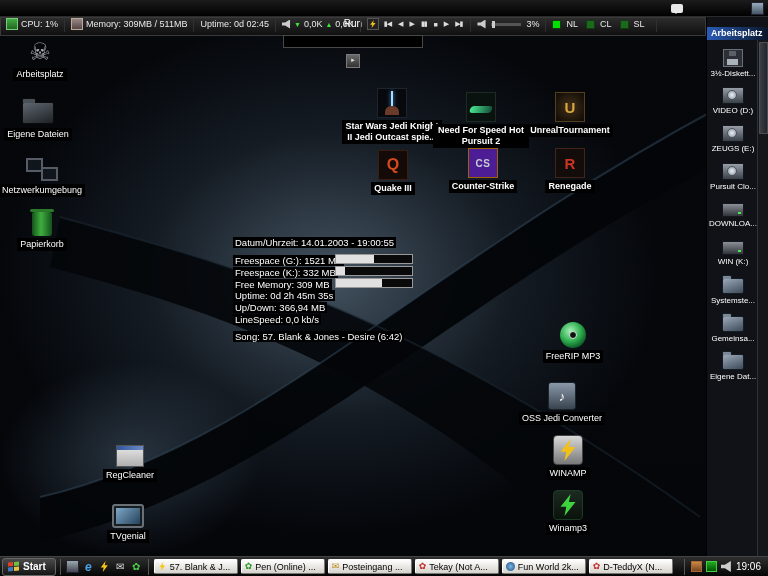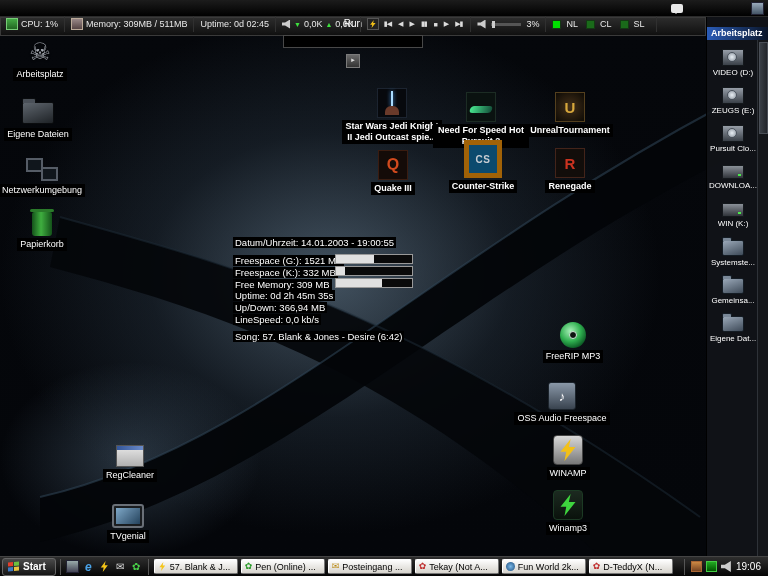--- a/index.html
+++ b/index.html
@@ -71,21 +71,21 @@
   .icon-sw{position:relative;width:28px;height:28px;background:#07090d;border:1px solid #1c2430;}
   .icon-sw::before{content:"";position:absolute;left:13px;top:2px;width:2px;height:16px;background:#aadcff;box-shadow:0 0 4px #4a9ae8;}
   .icon-sw::after{content:"";position:absolute;bottom:2px;left:7px;width:14px;height:9px;background:#6a3a2a;border-radius:6px 6px 0 0;}
   .icon-nfs{position:relative;width:28px;height:28px;background:#0a1210;border:1px solid #1c2c24;overflow:hidden;}
   .icon-nfs::before{content:"";position:absolute;left:3px;top:13px;width:22px;height:7px;
     background:linear-gradient(90deg,#48e890,#14503a);border-radius:4px;transform:skewX(-18deg);}
   .icon-ut{width:28px;height:28px;background:radial-gradient(#443019,#0d0a05);border:1px solid #54401e;
     color:#d8a83c;font-weight:bold;font-size:15px;display:flex;align-items:center;justify-content:center;}
   .icon-q3{width:28px;height:28px;background:#140b08;border:1px solid #3a1c10;color:#d24a1e;
     font-weight:bold;font-size:16px;display:flex;align-items:center;justify-content:center;}
-  .icon-cs{width:28px;height:28px;background:#0c4a6e;border:5px solid #a16207;color:#c8cdd3;
+  .icon-cs{width:28px;height:28px;background:#4c1d95;border:1px solid #a16207;color:#c8cdd3;
     font-weight:bold;font-size:10px;display:flex;align-items:center;justify-content:center;letter-spacing:.5px;}
   .icon-ren{width:28px;height:28px;background:#120d0a;border:1px solid #43241a;color:#cc3320;
     font-weight:bold;font-size:15px;display:flex;align-items:center;justify-content:center;}
   .icon-cdg{position:relative;width:26px;height:26px;border-radius:50%;
     background:radial-gradient(circle at 40% 35%,#a8f0b8,#2fae4f 45%,#0d5c26 75%,#2fae4f);}
   .icon-cdg::before{content:"";position:absolute;left:9px;top:9px;width:8px;height:8px;border-radius:50%;
     background:#0d1410;border:1px solid #cfe8d8;box-sizing:border-box;}
   .icon-oss{width:26px;height:26px;background:linear-gradient(#8a98a8,#39434f);border:1px solid #1c242c;
     border-radius:3px;color:#fff;font-size:13px;display:flex;align-items:center;justify-content:center;}
   .icon-bolt{position:relative;width:28px;height:28px;background:linear-gradient(#d8d8d8,#787878);
@@ -310,21 +310,21 @@
 <div class="dicon" style="left:533px;top:318px;width:80px;">
   <div class="ic32">
       <span class="icon-cdg"></span>
     </div>
   <div class="dlabel">FreeRIP MP3</div>
 </div>
 <div class="dicon" style="left:512px;top:380px;width:100px;">
   <div class="ic32">
       <span class="icon-oss">♪</span>
     </div>
-  <div class="dlabel">OSS Audio Freespace</div>
+  <div class="dlabel">OSS Jedi Converter</div>
 </div>
 <div class="dicon" style="left:528px;top:435px;width:80px;">
   <div class="ic32">
       <span class="icon-bolt"></span>
     </div>
   <div class="dlabel">WINAMP</div>
 </div>
 <div class="dicon" style="left:528px;top:490px;width:80px;">
   <div class="ic32">
       <span class="icon-bolt green"></span>
@@ -366,20 +366,24 @@
     </div>
   <div class="sys-gap"></div>
   <div class="sys-row">
       <span class="sys-text">Song: 57. Blank &amp; Jones - Desire (6:42)</span>
     </div>
 </div>
 
 <div class="sidebar">
   <div class="sb-title">Arbeitsplatz</div>
   <div class="sb-items">
+    <div class="sb-item">
+      <span class="s-floppy"></span>
+      <span class="sb-label">3½-Diskett...</span>
+    </div>
     <div class="sb-item">
       <span class="s-cd"></span>
       <span class="sb-label">VIDEO (D:)</span>
     </div>
     <div class="sb-item">
       <span class="s-cd"></span>
       <span class="sb-label">ZEUGS (E:)</span>
     </div>
     <div class="sb-item">
       <span class="s-cd"></span>

